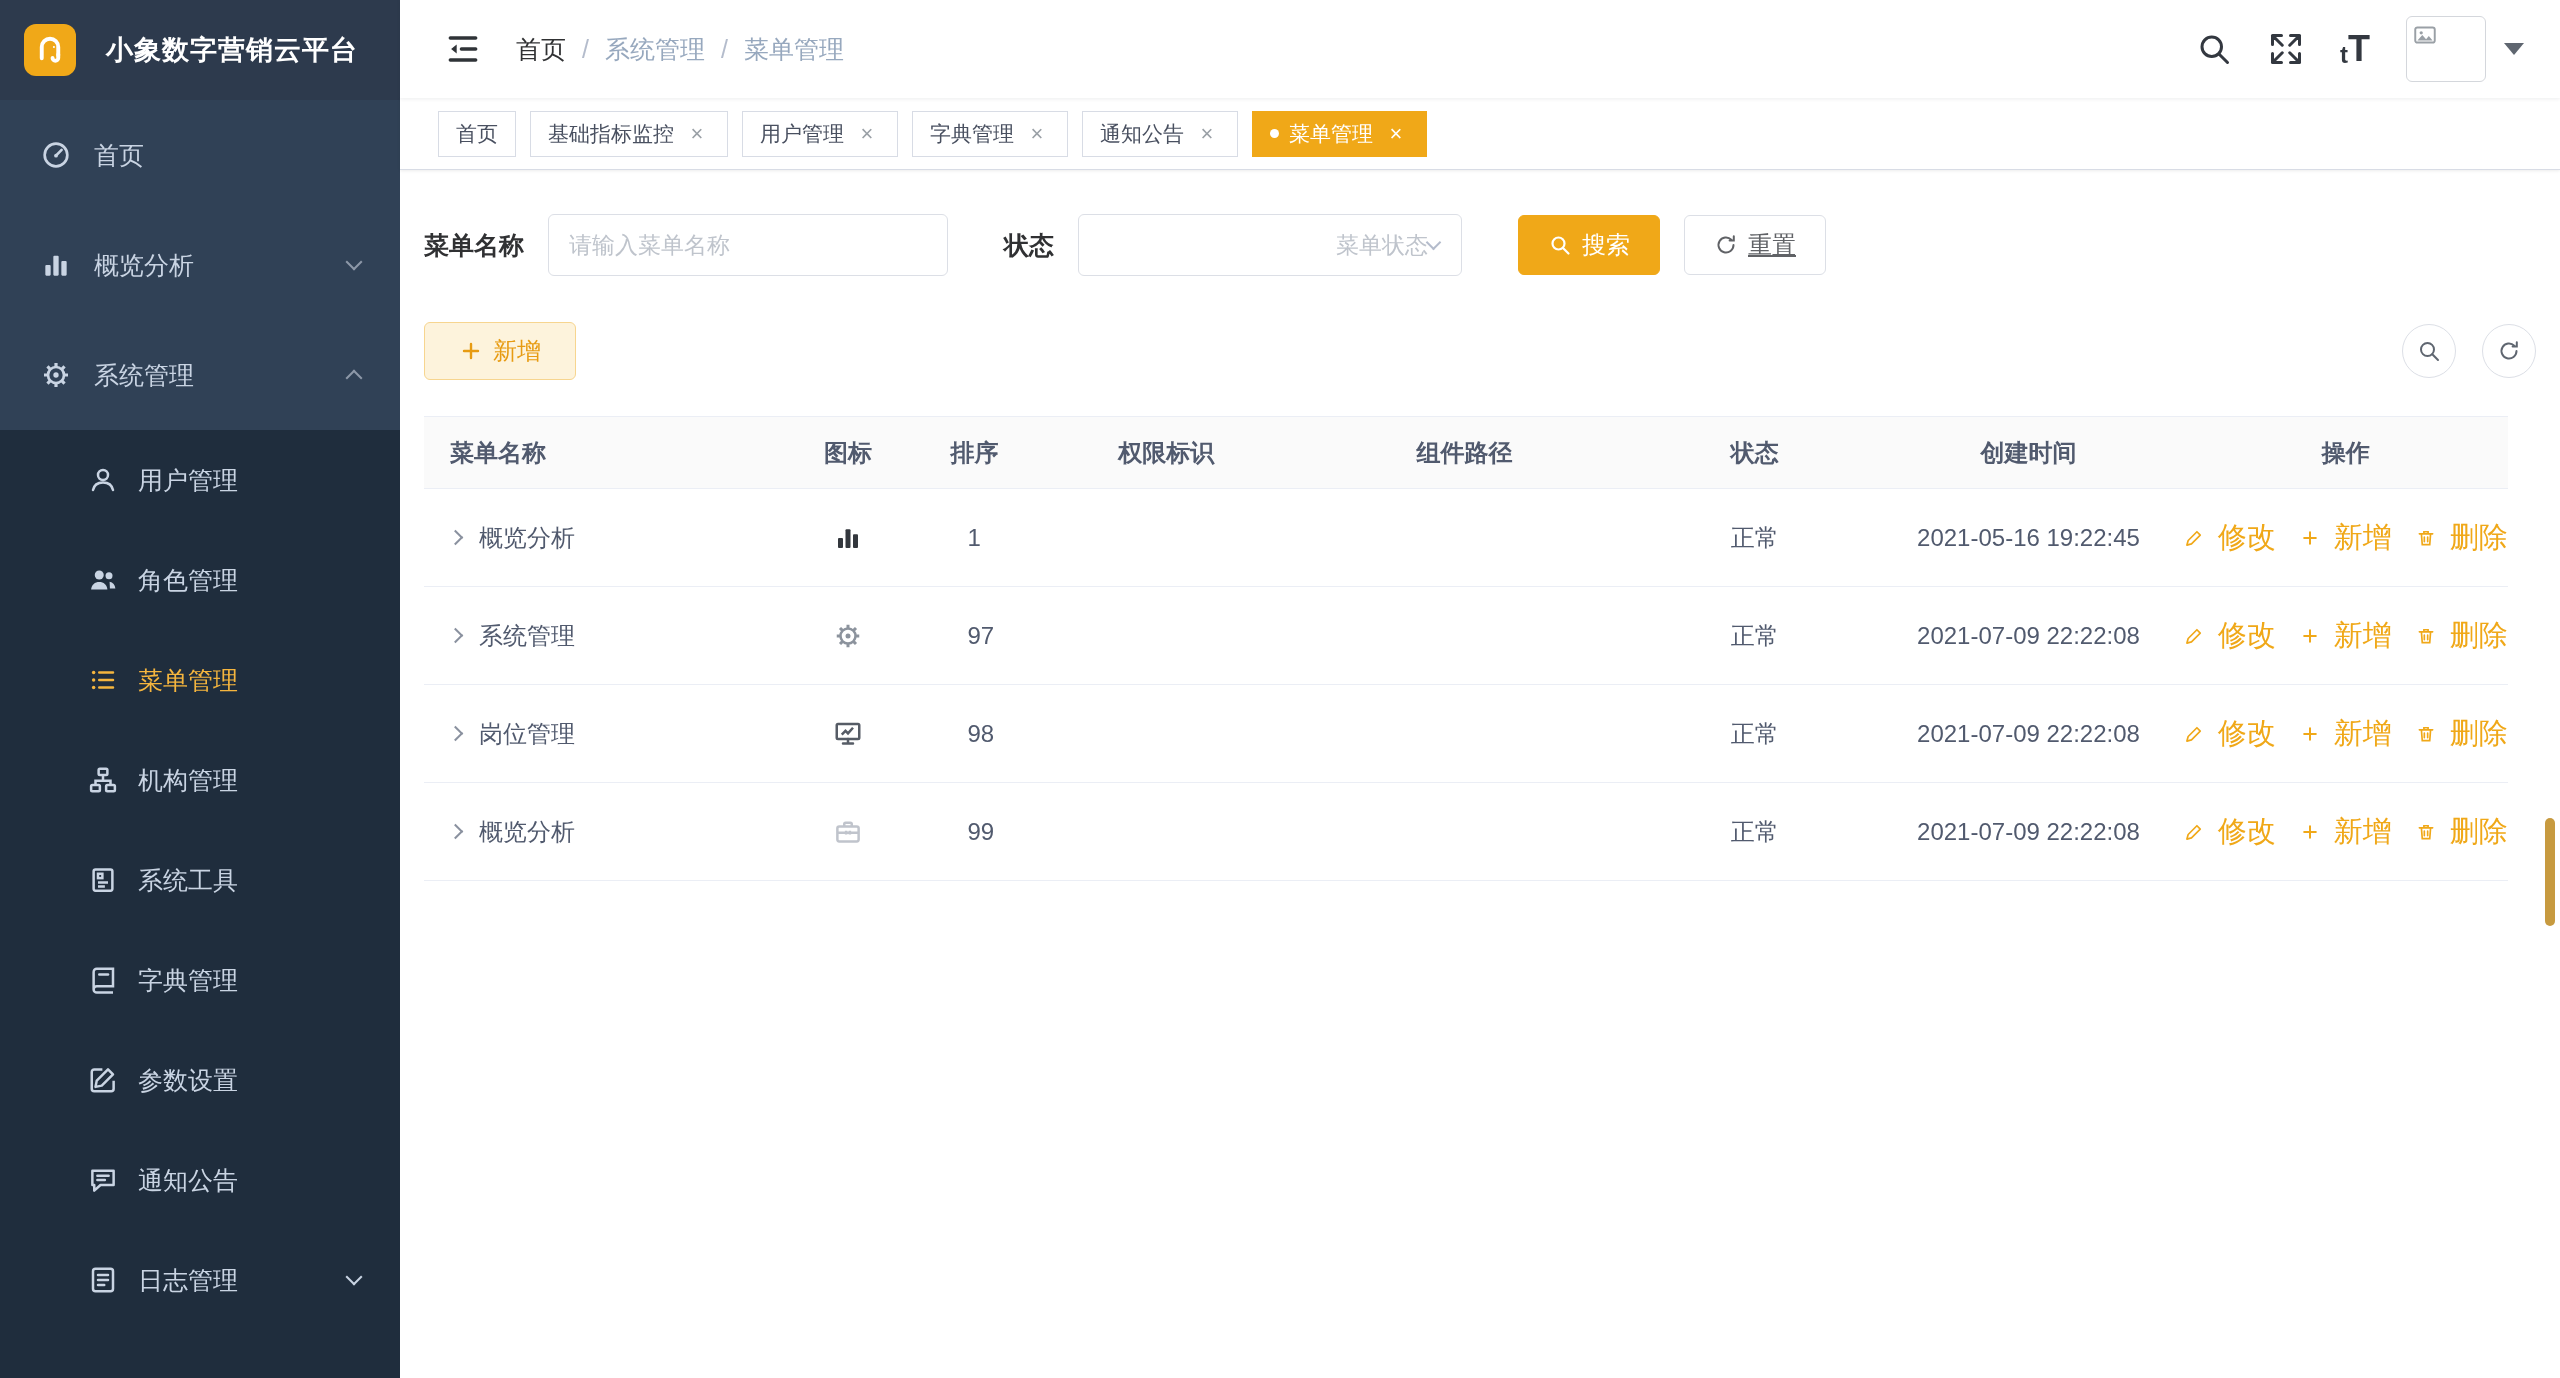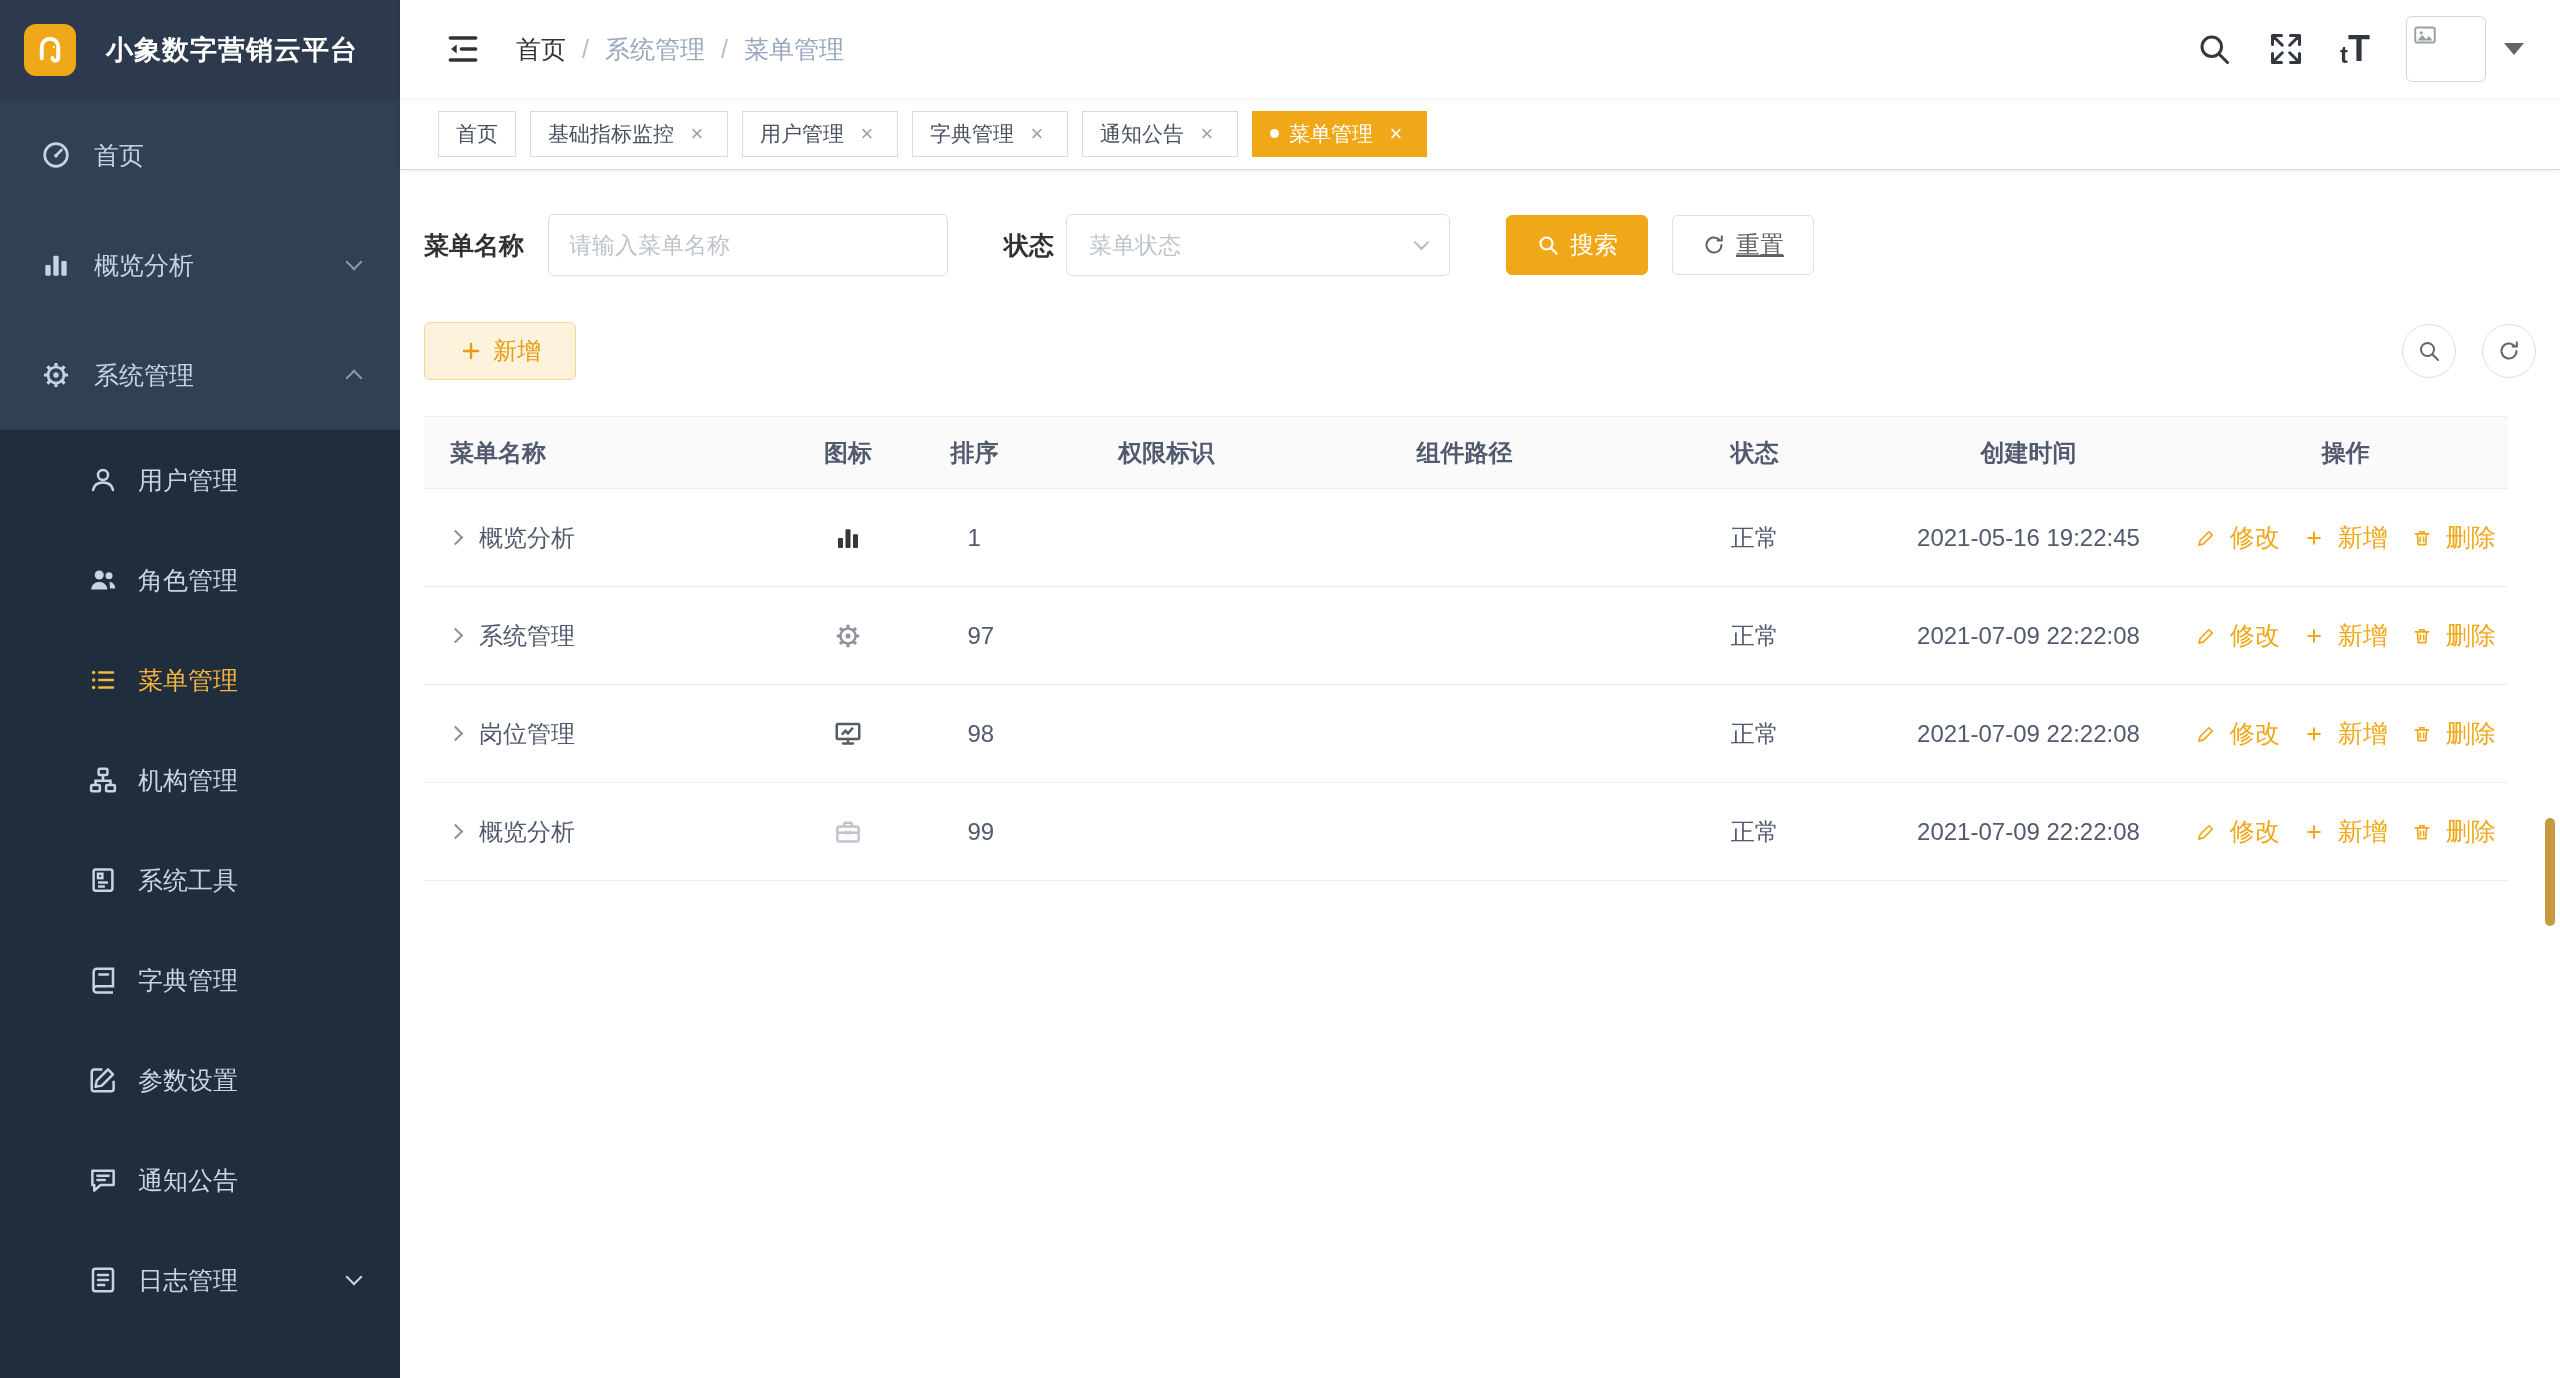--- a/index.html
+++ b/index.html
@@ -60,21 +60,21 @@
   .tag.active .tag-close { color: #fff; }
   .tag-dot { width: 9px; height: 9px; border-radius: 50%; background: #fff; }
 
   
   .content { flex: 1; padding: 0 24px; background: #fff; position: relative; }
   .filter-row { margin-top: 44px; display: flex; align-items: center; }
   .filter-label { font-size: 25px; font-weight: bold; color: #303133; white-space: nowrap; }
   .lbl-status { margin-left: 56px; }
   .text-input { margin-left: 24px; width: 400px; height: 62px; border: 1px solid #dcdfe6; border-radius: 6px; padding: 0 20px; font-size: 23px; color: #606266; font-family: inherit; outline: none; }
   .text-input::placeholder { color: #bfc4cc; }
-  .select { margin-left: 12px; width: 384px; height: 62px; border: 1px solid #dcdfe6; border-radius: 6px; display: flex; align-items: center; justify-content: space-between; padding: 0 22px; font-size: 23px; color: #bfc4cc; cursor: pointer; background: #fff; }
+  .select { margin-left: 24px; width: 384px; height: 62px; border: 1px solid #dcdfe6; border-radius: 6px; display: flex; align-items: center; justify-content: flex-end; padding: 0 22px; font-size: 23px; color: #bfc4cc; cursor: pointer; background: #fff; }
   .select .chev { width: 11px; height: 11px; border-width: 0 2px 2px 0; color: #b4bccc; transform: rotate(45deg); margin-top: -6px; }
 
   .btn { display: inline-flex; align-items: center; justify-content: center; gap: 10px; height: 60px; border-radius: 6px; font-size: 24px; cursor: pointer; font-family: inherit; }
   .btn svg { width: 24px; height: 24px; }
   .btn-primary { margin-left: 56px; width: 142px; background: #F0A818; border: 1px solid #F0A818; color: #fff; }
   .btn-plain { margin-left: 24px; width: 142px; background: #fff; border: 1px solid #dcdfe6; color: #606266; text-decoration: underline; }
 
   .toolbar-row { margin-top: 46px; display: flex; align-items: center; }
   .btn-add { width: 152px; height: 58px; background: #FDF3DC; border: 1px solid #F7D58F; color: #E79B12; border-radius: 6px; display: inline-flex; align-items: center; justify-content: center; gap: 10px; font-size: 24px; cursor: pointer; }
   .btn-add svg { width: 24px; height: 24px; }
@@ -90,21 +90,21 @@
   .cell-name { text-align: left; }
   .name-wrap { display: flex; align-items: center; gap: 18px; padding-left: 26px; }
   .expand-arrow { width: 11px; height: 11px; border: solid #8a919f; border-width: 0 2px 2px 0; transform: rotate(-45deg); cursor: pointer; flex: 0 0 11px; }
   .cell-order { text-align: left !important; padding-left: 58px; }
   .cell-icon svg { width: 30px; height: 30px; vertical-align: middle; }
   .ic-dark { color: #33373d; }
   .ic-gray { color: #8c939d; }
   .ic-mid { color: #565c66; }
   .ic-light { color: #c0c4cc; }
   .ops { display: flex; justify-content: center; align-items: center; gap: 24px; }
-  .op-link { color: #F0A818; font-size: 25px; display: inline-flex; align-items: center; gap: 14px; cursor: pointer; white-space: nowrap; }
+  .op-link { color: #F0A818; font-size: 29px; display: inline-flex; align-items: center; gap: 14px; cursor: pointer; white-space: nowrap; }
   .op-link svg { width: 20px; height: 20px; }
 
   .scrollbar-thumb { position: absolute; right: 5px; top: 818px; width: 10px; height: 108px; background: #C79A3F; border-radius: 5px; cursor: pointer; z-index: 5; }
 </style>
 </head>
 <body>
 
 <div class="app">
 
   <aside class="sidebar">

